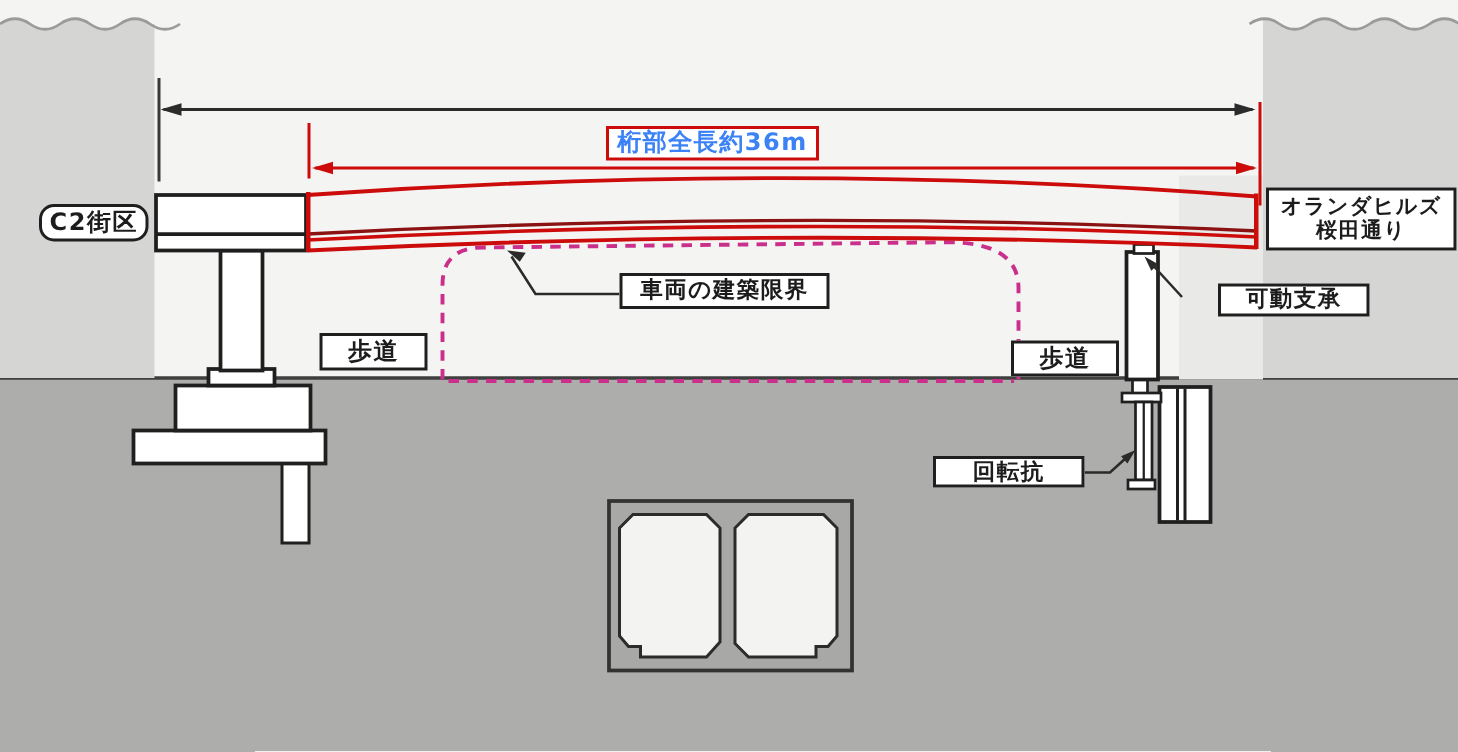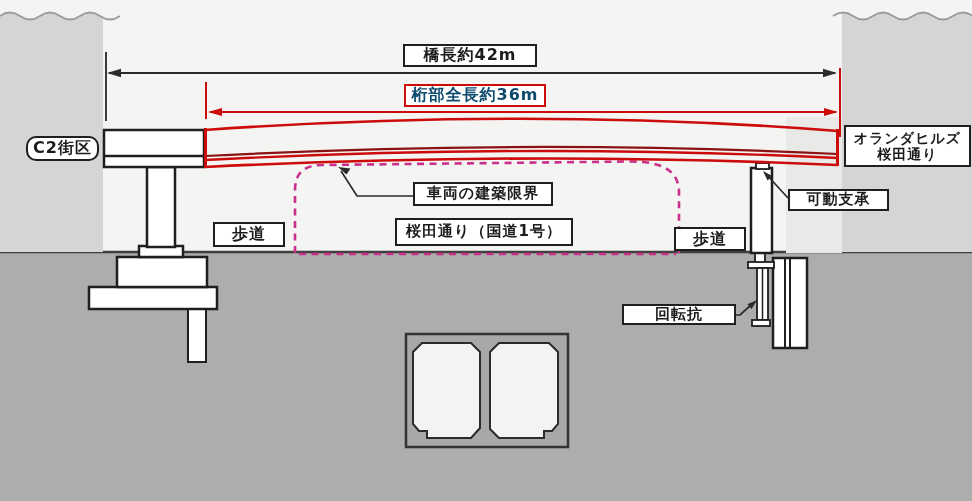--- a/index.html
+++ b/index.html
@@ -9,21 +9,21 @@
     font-family:"DejaVu Sans","Liberation Sans",sans-serif;
   }
   #scene svg{position:absolute;left:0;top:0;z-index:1;}
   .lbl{
     position:absolute;z-index:2;box-sizing:border-box;
     background:#ffffff;border:2px solid #1f1f1f;color:#1c1c1c;
     display:flex;align-items:center;justify-content:center;
     font-weight:bold;font-size:16px;line-height:1.15;
     white-space:nowrap;letter-spacing:1px;
   }
-  .lbl.red{border-color:#cc0b0b;color:#0c4a6e;}
+  .lbl.red{border-color:#cc0b0b;color:#3b82f6;}
   .lbl.twoline{flex-direction:column;font-size:14px;letter-spacing:1px;}
   .fs15{font-size:15px;}
 </style>
 </head>
 <body>
 
 <div id="scene">
 
   <svg width="972" height="501" viewBox="0 0 972 501">
 
@@ -105,37 +105,35 @@
     <g stroke="#2a2a2a" stroke-width="1.7" fill="none">
       <path d="M413,196 L357,196 L341,171"></path>
       <polygon points="338,167 350.5,168.5 346.5,174.5" fill="#2a2a2a" stroke="none"></polygon>
       <path d="M788,198 L766,174"></path>
       <polygon points="763,171 772.2,176.1 767.5,180.5" fill="#2a2a2a" stroke="none"></polygon>
       <path d="M723,315 L740,315 L751,305"></path>
       <polygon points="757,300 751.6,309 747.4,304.2" fill="#2a2a2a" stroke="none"></polygon>
     </g>
   </svg>
 
-  <div class="lbl" style="left:403px;top:44px;width:134px;height:23px;">橋長約42m</div>
 
   <div class="lbl red" style="left:404px;top:84px;width:142px;height:23px;">桁部全長約36m</div>
 
   <div class="lbl" style="left:26px;top:136px;width:73px;height:25px;border-radius:10px;">C2街区</div>
 
   <div class="lbl twoline" style="left:844px;top:125px;width:127px;height:42px;">
     <span>オランダヒルズ</span>
     <span>桜田通り</span>
   </div>
 
   <div class="lbl fs15" style="left:413px;top:182px;width:140px;height:24px;">車両の建築限界</div>
 
-  <div class="lbl fs15" style="left:395px;top:218px;width:178px;height:28px;">桜田通り（国道1号）</div>
 
   <div class="lbl" style="left:213px;top:222px;width:72px;height:25px;">歩道</div>
 
   <div class="lbl" style="left:674px;top:227px;width:72px;height:24px;">歩道</div>
 
-  <div class="lbl fs15" style="left:788px;top:189px;width:101px;height:22px;">可動支承</div>
+  <div class="lbl fs15" style="left:812px;top:189px;width:101px;height:22px;">可動支承</div>
 
-  <div class="lbl fs15" style="left:622px;top:304px;width:114px;height:21px;">回転抗</div>
+  <div class="lbl fs15" style="left:622px;top:304px;width:101px;height:21px;">回転抗</div>
 
 
 </div>
 
 </body></html>

